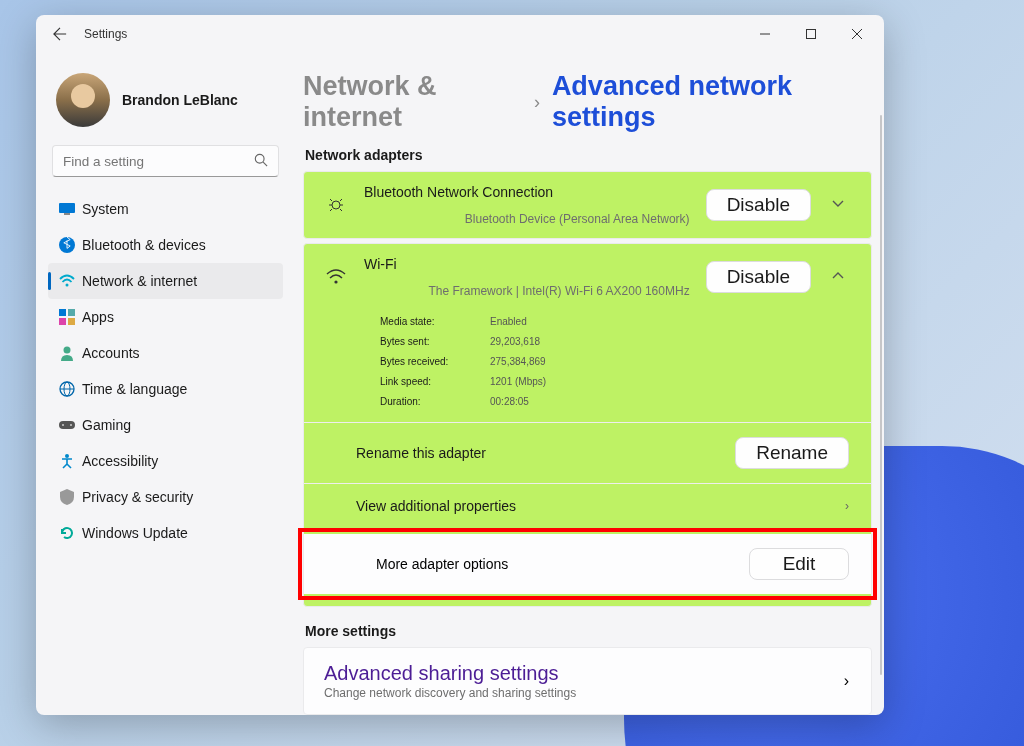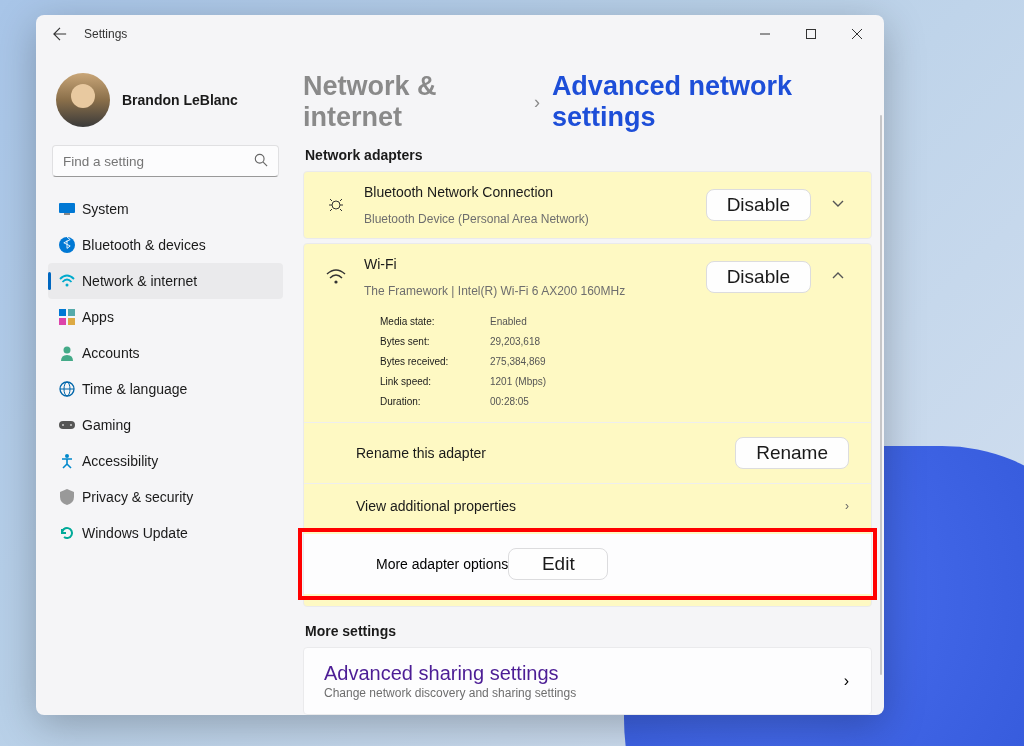--- a/index.html
+++ b/index.html
@@ -178,41 +178,41 @@
   .bc-parent { font-size: 27px; font-weight: 600; color: #8a8a8a; cursor: pointer; }
   .bc-sep { font-size: 18px; color: #8a8a8a; }
   .bc-current { font-size: 27px; font-weight: 600; color: #1d4ed8; }
   .section-header {
     font-size: 14px;
     font-weight: 600;
     color: #1a1a1a;
     margin: 8px 0 8px 2px;
   }
   .card {
-    background: #fef9c3;
+    background: #bef264;
     border: 1px solid #eaeaec;
     border-radius: 4px;
     margin-bottom: 4px;
   }
   .adapter-row {
     display: flex;
     align-items: center;
     gap: 16px;
     padding: 12px 22px 12px 20px;
   }
   .adapter-ico {
     width: 24px;
     display: flex;
     justify-content: center;
     font-size: 18px;
     color: #333;
   }
   .adapter-info { flex: 1; }
   .adapter-title { font-size: 14px; color: #1a1a1a; }
-  .adapter-sub { font-size: 12px; color: #6e6e6e; margin-top: 12px; }
+  .adapter-sub { font-size: 12px; color: #6e6e6e; margin-top: 12px; text-align: right; }
   .btn {
     background: #fefefe;
     border: 1px solid #dcdcde;
     border-radius: 8px;
     height: 32px;
     min-width: 100px;
     font-size: 19px;
     color: #1a1a1a;
     cursor: pointer;
     padding: 0 20px;
@@ -247,20 +247,21 @@
   }
   .sub-row .chev { color: #666; font-size: 12px; }
   .highlight-box {
     border: 4px solid #f00;
     margin: 0 -6px 6px -6px;
     padding: 2px;
   }
   .more-adapter-row{
     display:flex;
     align-items:center;
+    justify-content:space-between;
     padding:14px 22px 14px 72px;
     background:#fdfdfe;
     font-size:14px;
   }
   .setting-card {
     background: #fdfdfe;
     border: 1px solid #eaeaec;
     border-radius: 4px;
     margin-bottom: 4px;
     padding: 14px 22px 14px 20px;

